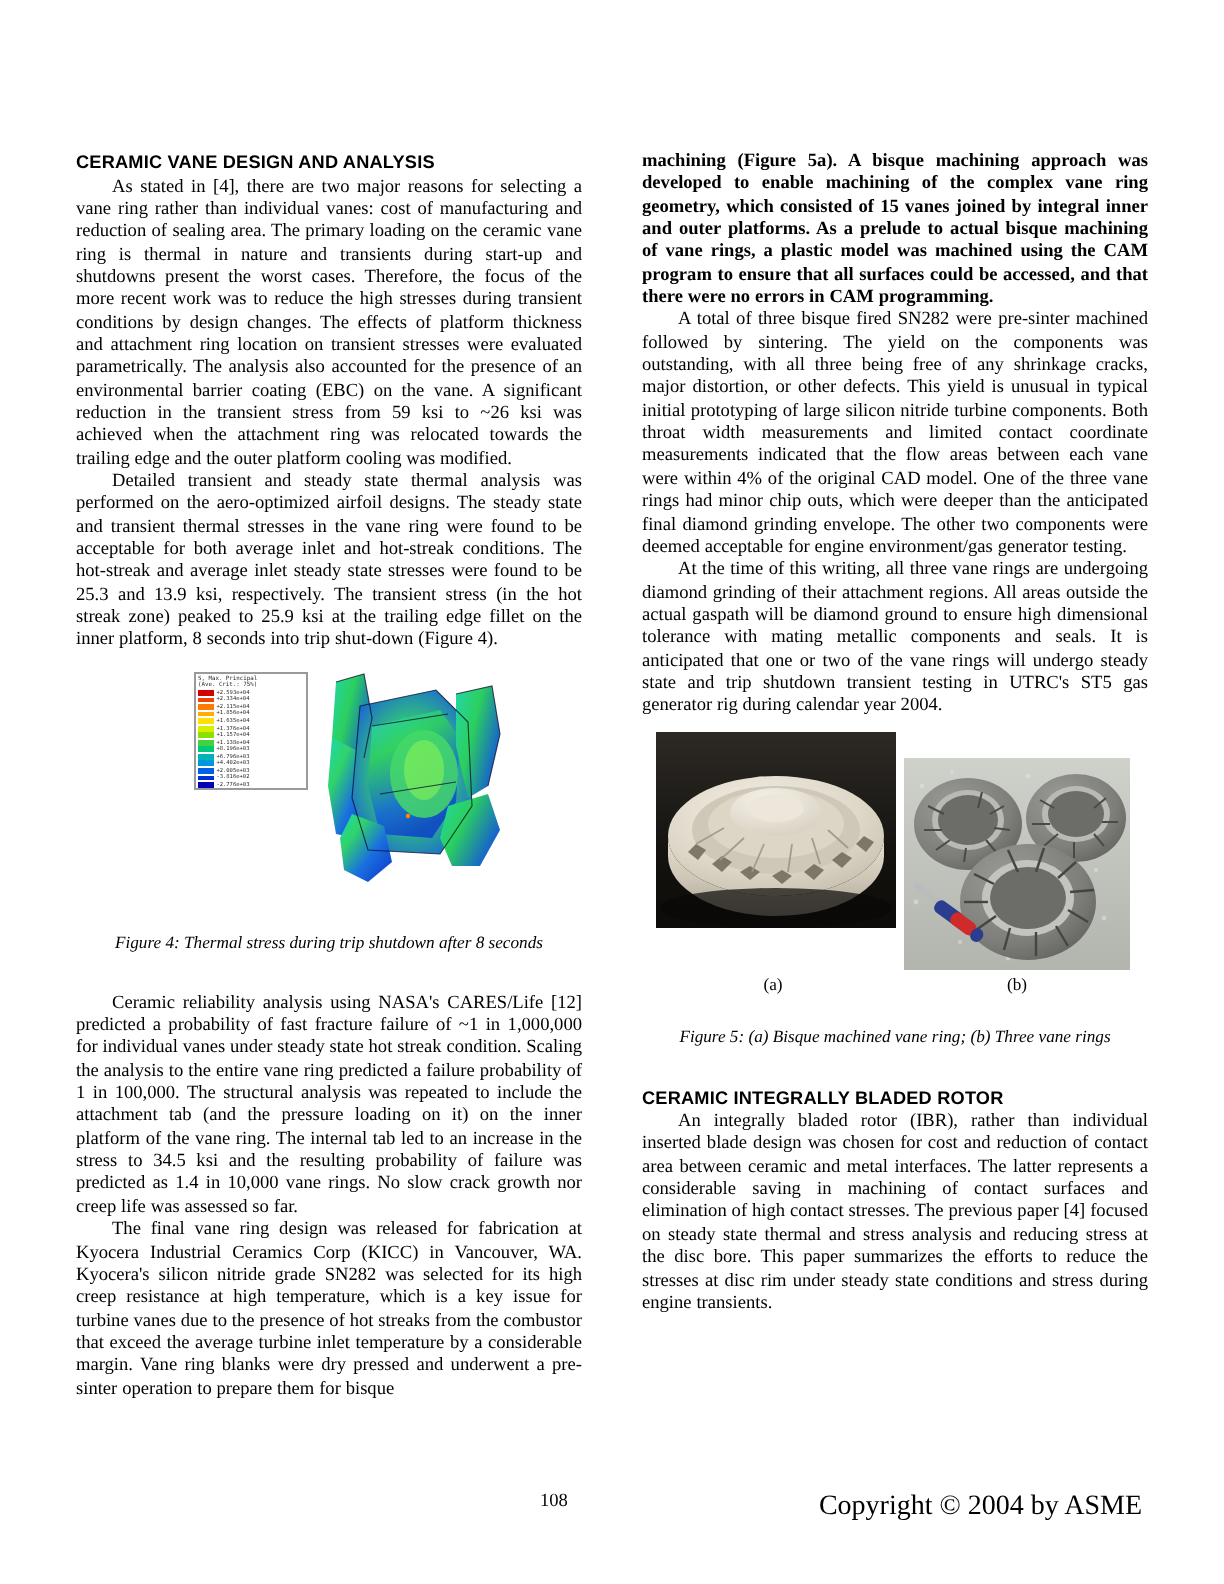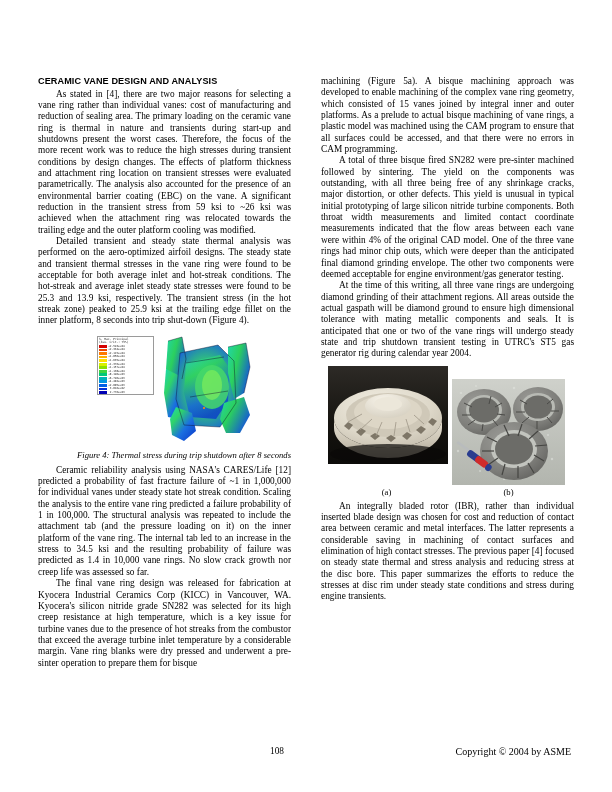--- a/index.html
+++ b/index.html
@@ -36,28 +36,28 @@
   }
   p.body {
     font-size: 9.3px;
     line-height: 11.35px;
     text-align: justify;
     text-indent: 18px;
     margin: 0;
     word-spacing: 0.1px;
     hyphens: none;
   }
-  p.body.cont { text-indent: 0; }
+  p.body.cont { text-indent: 0; font-weight: bold; }
 
   .caption {
     font-size: 8.6px;
     line-height: 11px;
     font-style: italic;
-    text-align: right;
-    margin: 0;
+    text-align: center;
+    margin: 16px;
   }
   .subcaption-row {
     display: flex;
     font-size: 8.6px;
     line-height: 10px;
     margin: 0;
   }
   .subcap { text-align: center; }
 
   
@@ -137,21 +137,21 @@
     height: 12px;
   }
   .footer .pageno {
     position: absolute;
     left: 232px;
     font-size: 9.3px;
   }
   .footer .copyright {
     position: absolute;
     right: 3px;
-    font-size: 10px;
+    font-size: 14px;
   }
   .sp4 { height: 4px; }
 </style>
 </head>
 <body>
 
 <div class="page">
 
   <div class="col col-left">
 
@@ -443,22 +443,24 @@
           <rect x="36" y="84" width="6" height="7" rx="3" transform="rotate(36 36 84)" fill="#2a3d8f"></rect>
         </g>
       </svg>
     </div>
 
     <div class="subcaption-row">
       <div class="subcap" style="width:131px">(a)</div>
       <div class="subcap" style="width:113px">(b)</div>
     </div>
 
+    <p class="caption">Figure 5: (a) Bisque machined vane ring; (b) Three vane rings</p>
 
     <div class="sp4"></div>
+    <h2 class="section-head">CERAMIC INTEGRALLY BLADED ROTOR</h2>
 
     <p class="body">An integrally bladed rotor (IBR), rather than individual inserted blade design was chosen for cost and reduction of contact area between ceramic and metal interfaces. The latter represents a considerable saving in machining of contact surfaces and elimination of high contact stresses.  The previous paper [4] focused on steady state thermal and stress analysis and reducing stress at the disc bore.  This paper summarizes the efforts to reduce the stresses at disc rim under steady state conditions and stress during engine transients.</p>
   </div>
 
   <div class="footer">
     <span class="pageno">108</span>
     <span class="copyright">Copyright © 2004 by ASME</span>
   </div>
 
 </div>

